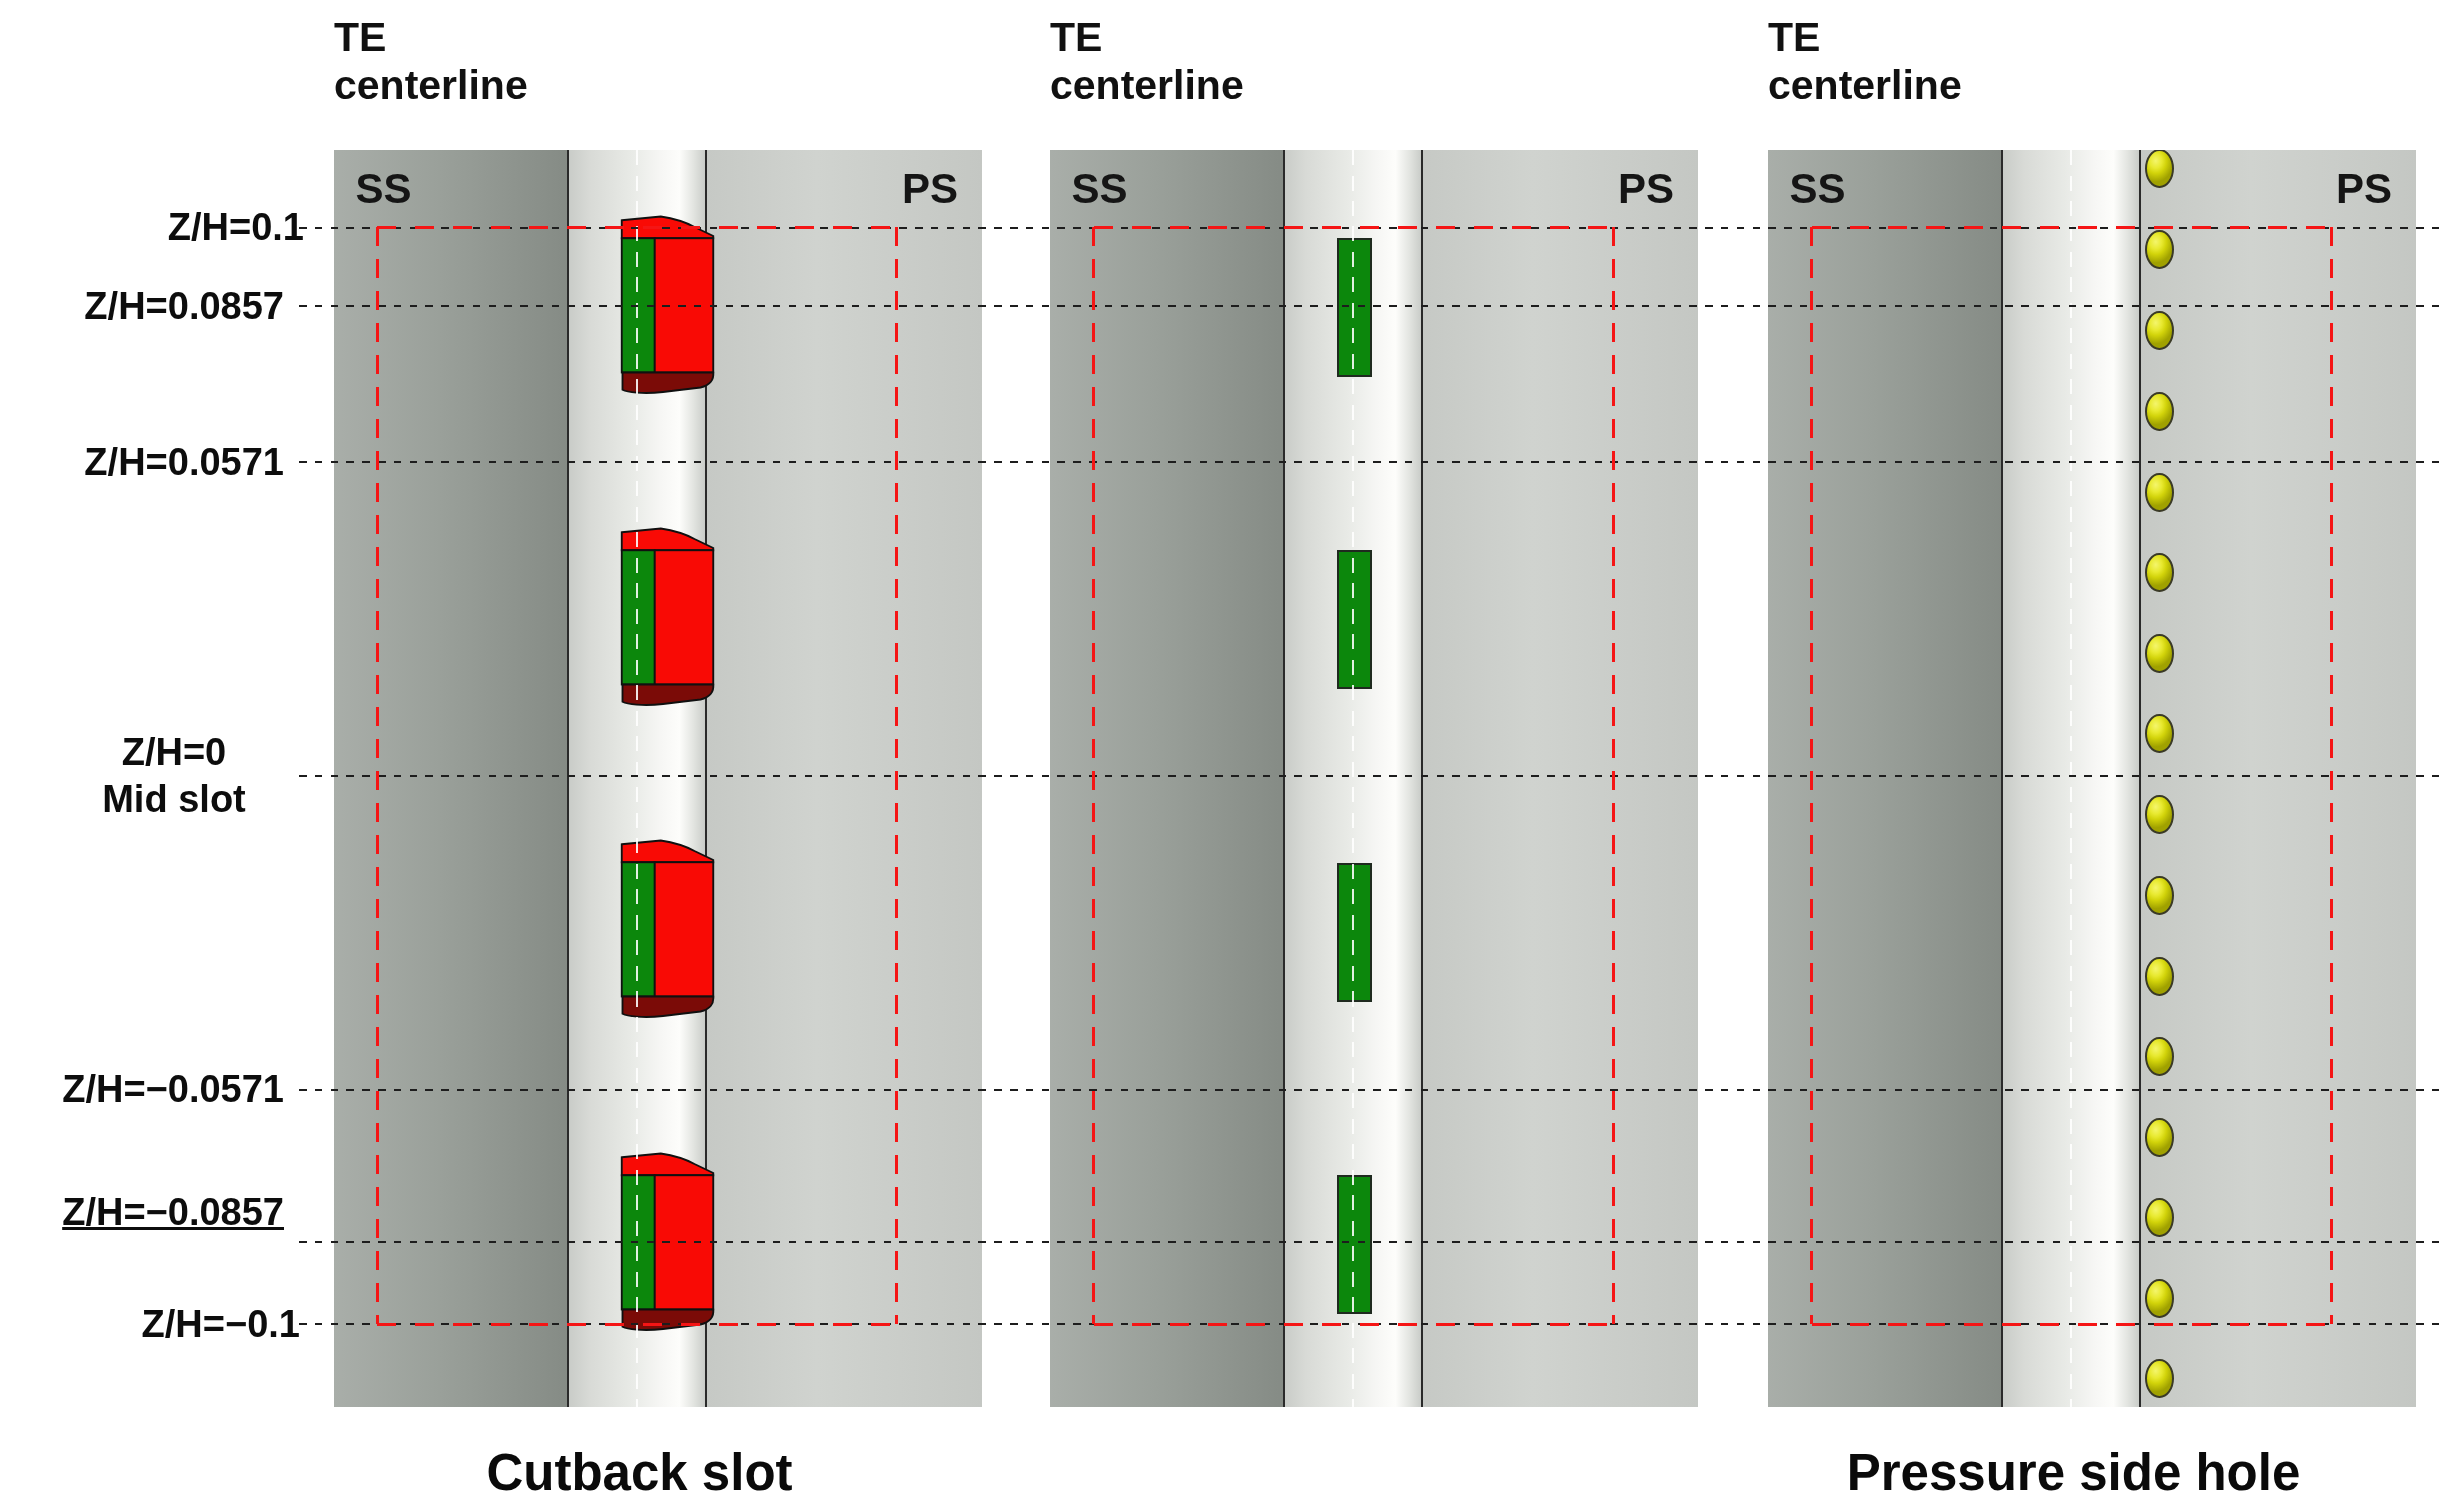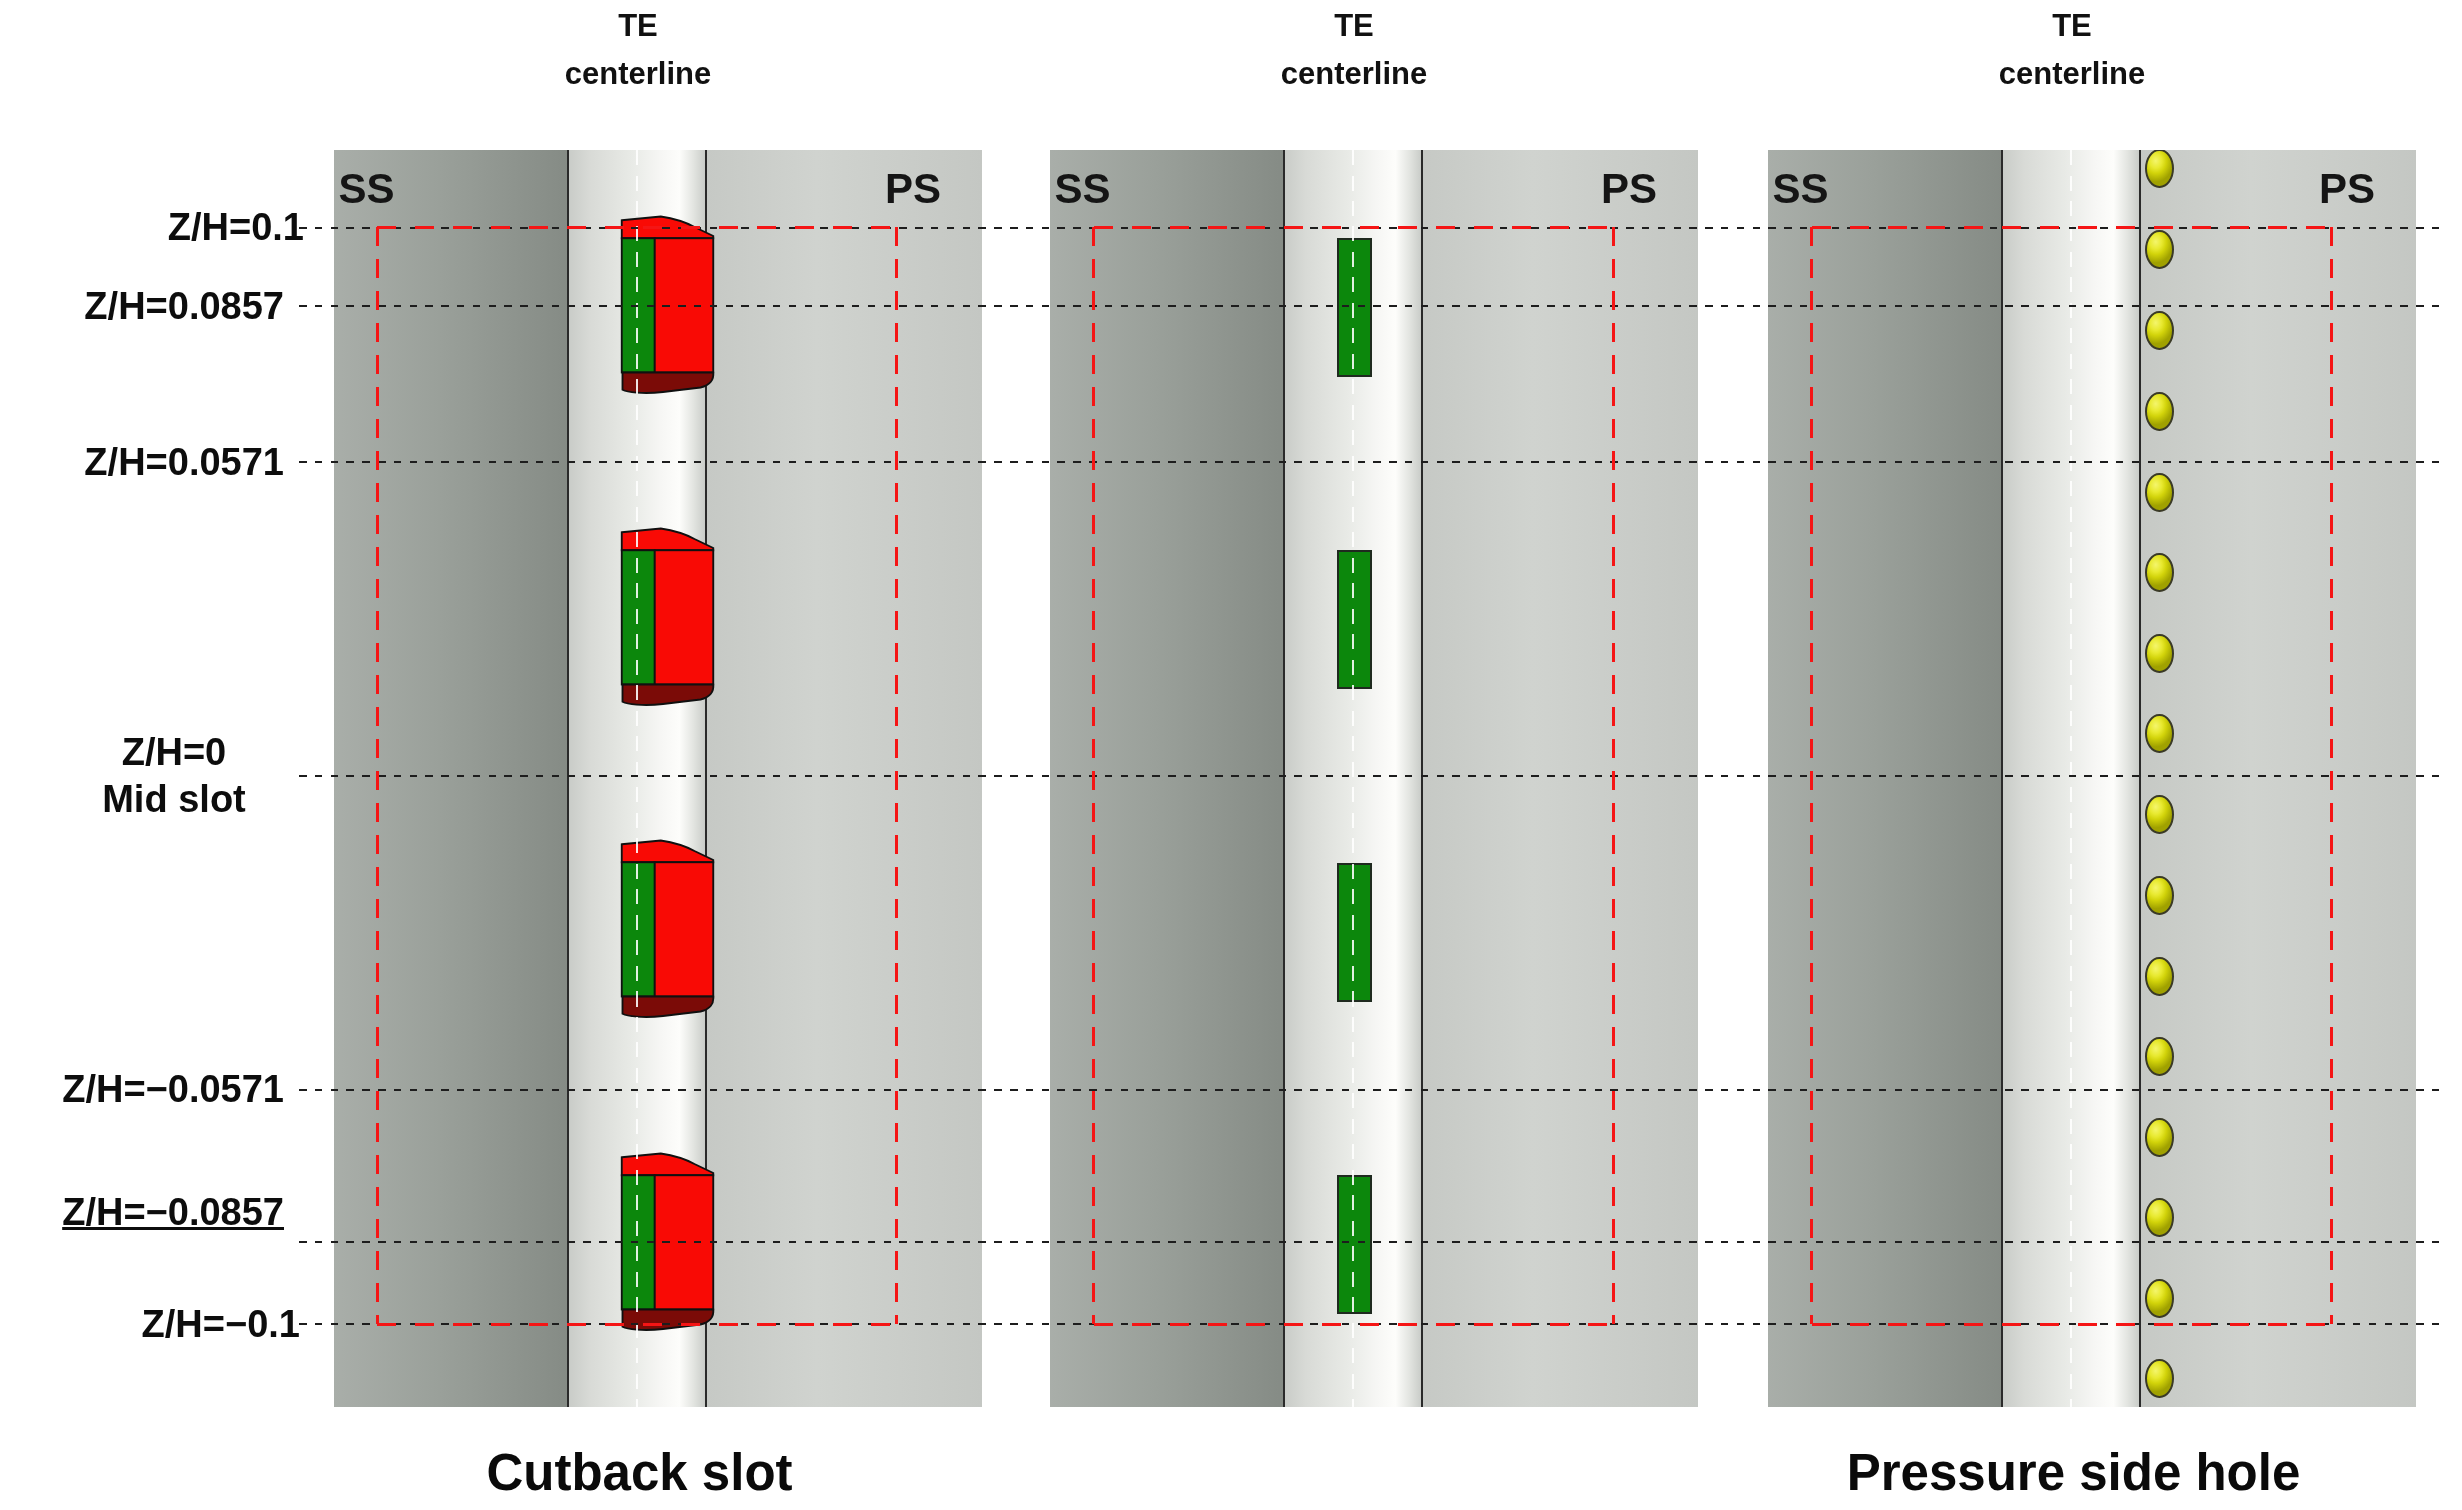--- a/index.html
+++ b/index.html
@@ -6,39 +6,39 @@
   .page{
     position:relative;
     width:2462px;height:1510px;
     background:#ffffff;
     font-family:"Liberation Sans", sans-serif;
     overflow:hidden;
   }
   
   .panel{position:absolute;top:0;width:648px;height:1510px;}
   .panel-title{
-    position:absolute;top:2px;left:0;width:608px;
-    text-align:center;font-weight:700;font-size:31px;line-height:48px;color:#111;
+    position:absolute;top:13px;left:0;width:608px;
+    font-weight:700;font-size:41px;line-height:48px;color:#111;
   }
   .panel-body{
     position:absolute;top:150px;left:0;width:648px;height:1257px;
     overflow:hidden;
   }
   .zone{position:absolute;top:0;height:100%;}
   .zone-ss{left:0;width:235px;background:linear-gradient(90deg,#a9aea9 0%,#9aa09a 45%,#858b85 100%);}
   .zone-mid{left:235px;width:138px;
     background:linear-gradient(90deg,#c9ccc8 0%,#d8dad6 15%,#e8eae6 45%,#f6f6f4 66%,#fdfdfb 80%,#e3e5e1 90%,#c5c8c4 100%);}
   .zone-ps{left:373px;width:275px;background:linear-gradient(90deg,#c6c9c5 0%,#d0d3cf 40%,#c4c7c3 100%);}
   .te-line{position:absolute;top:0;width:2.3px;height:100%;background:var(--te-line-black);}
   .centerline-dash{
     position:absolute;top:0;width:2.3px;height:100%;z-index:6;
     background:repeating-linear-gradient(180deg,rgba(255,255,255,.88) 0 15px,rgba(255,255,255,0) 15px 25.5px);
   }
   .side-label{
-    position:absolute;top:15px;width:90px;
+    position:absolute;top:15px;width:90px;text-align:center;
     font-weight:700;font-size:42px;color:#151515;z-index:3;
   }
   .side-label.ss{left:4.5px;}
   .side-label.ps{left:551px;}
   .panel-caption{
     position:absolute;top:1442px;left:0;width:611px;height:62px;line-height:62px;
     text-align:center;font-weight:700;font-size:51px;color:#0a0a0a;white-space:nowrap;
   }
   
   .cutback{position:absolute;width:101px;height:180px;z-index:4;}

